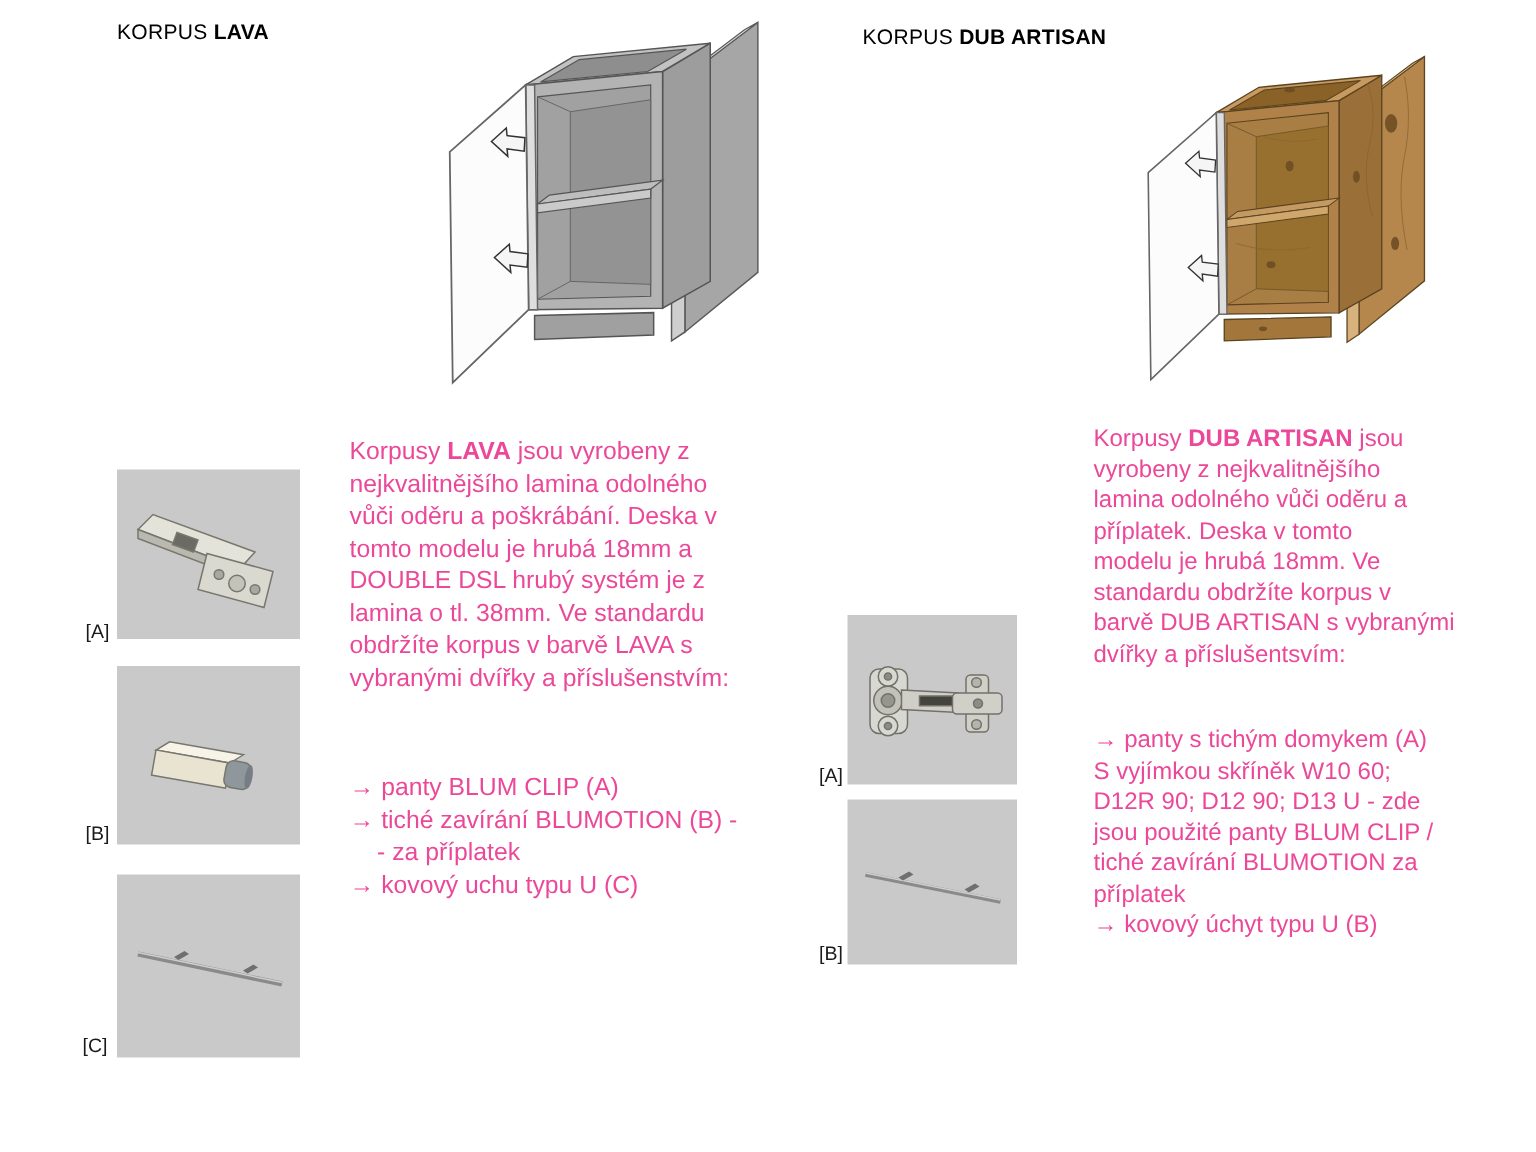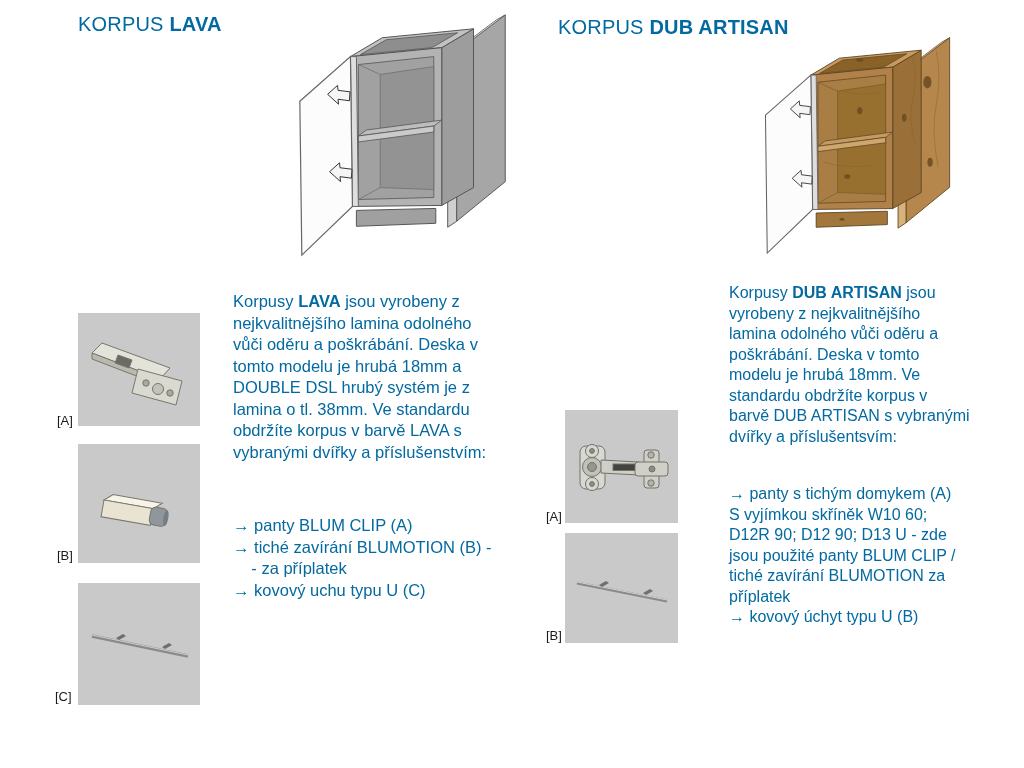--- a/index.html
+++ b/index.html
@@ -3,23 +3,23 @@
 <meta charset="utf-8">
 <style>
   html,body{margin:0;padding:0;}
   body{
     width:1024px;height:768px;position:relative;overflow:hidden;
     background:#ffffff;color:#242424;
     font-family:"Liberation Sans", sans-serif;
     -webkit-font-smoothing:antialiased;
   }
   .abs{position:absolute;}
-  .title{font-size:20px;color:#0369a1;letter-spacing:.2px;white-space:nowrap;}
+  .title{font-size:14px;color:#000000;letter-spacing:.2px;white-space:nowrap;}
   .title b{font-weight:bold;}
-  .para{font-size:16.5px;line-height:21.5px;white-space:pre-wrap;width:310px;color:#0369a1;}
+  .para{font-size:16.5px;line-height:21.5px;white-space:pre-wrap;width:310px;color:#ec4899;}
   .para b{font-weight:bold;}
   .para-sm{font-size:16px;line-height:20.5px;}
   .img-box{background:#c9c9c9;}
   .img-label{font-size:13px;color:#1a1a1a;white-space:nowrap;}
   svg{display:block;}
 </style>
 </head>
 <body>
 
 <div class="title abs" style="left:78px;top:13px"><span>KORPUS </span><b>LAVA</b></div>
@@ -101,21 +101,21 @@
 DOUBLE DSL hrubý systém je z
 lamina o tl. 38mm. Ve standardu
 obdržíte korpus v barvě LAVA s
 vybranými dvířky a příslušenstvím:</span></div>
 
 <div class="para abs" style="left:233px;top:515px">→ panty BLUM CLIP (A)
 → tiché zavírání BLUMOTION (B) -
     - za příplatek
 → kovový uchu typu U (C)</div>
 
-<div class="title abs" style="left:558px;top:16px"><span>KORPUS </span><b>DUB ARTISAN</b></div>
+<div class="title abs" style="left:575px;top:16px"><span>KORPUS </span><b>DUB ARTISAN</b></div>
 
 <svg class="abs" style="left:753px;top:22px" width="218" height="245" viewBox="0 0 245 260">
 
   <polygon points="172,47 221,10 221,178 172,218" fill="#b5874d" stroke="#5f4622" stroke-width="1"></polygon>
   <polygon points="163,52 172,47 172,218 163,224" fill="#d8b27c" stroke="#5f4622" stroke-width="1"></polygon>
   <polygon points="163,52 172,47 221,10 212,15" fill="#e0bc86" stroke="#5f4622" stroke-width="0.8"></polygon>
 
   <polygon points="157,43 189,24 189,184 157,202" fill="#9a7038" stroke="#5a4320" stroke-width="1"></polygon>
 
   <polygon points="65,52 157,43 189,24 97,33" fill="#c89a60 " stroke="#5a4320" stroke-width="1"></polygon>
@@ -187,21 +187,21 @@
     <line x1="12" y1="49" x2="102" y2="67" stroke="#cfcfcf" stroke-width="1"></line>
     <path d="M34,52 l7,-4 l3,2 l-7,4 z" fill="#6f6f6f"></path>
     <path d="M78,60 l7,-4 l3,2 l-7,4 z" fill="#6f6f6f"></path>
   </svg>
 </div>
 <div class="img-label abs" style="left:546px;top:628px">[B]</div>
 
 <div class="para para-sm abs" style="left:729px;top:283px"><span>Korpusy </span><b>DUB ARTISAN</b><span> jsou
 vyrobeny z nejkvalitnějšího
 lamina odolného vůči oděru a
-poškrábání. Deska v tomto
+příplatek. Deska v tomto
 modelu je hrubá 18mm. Ve
 standardu obdržíte korpus v
 barvě DUB ARTISAN s vybranými
 dvířky a příslušentsvím:</span></div>
 
 <div class="para para-sm abs" style="left:729px;top:484px">→ panty s tichým domykem (A)
 S vyjímkou skříněk W10 60;
 D12R 90; D12 90; D13 U - zde
 jsou použité panty BLUM CLIP /
 tiché zavírání BLUMOTION za

